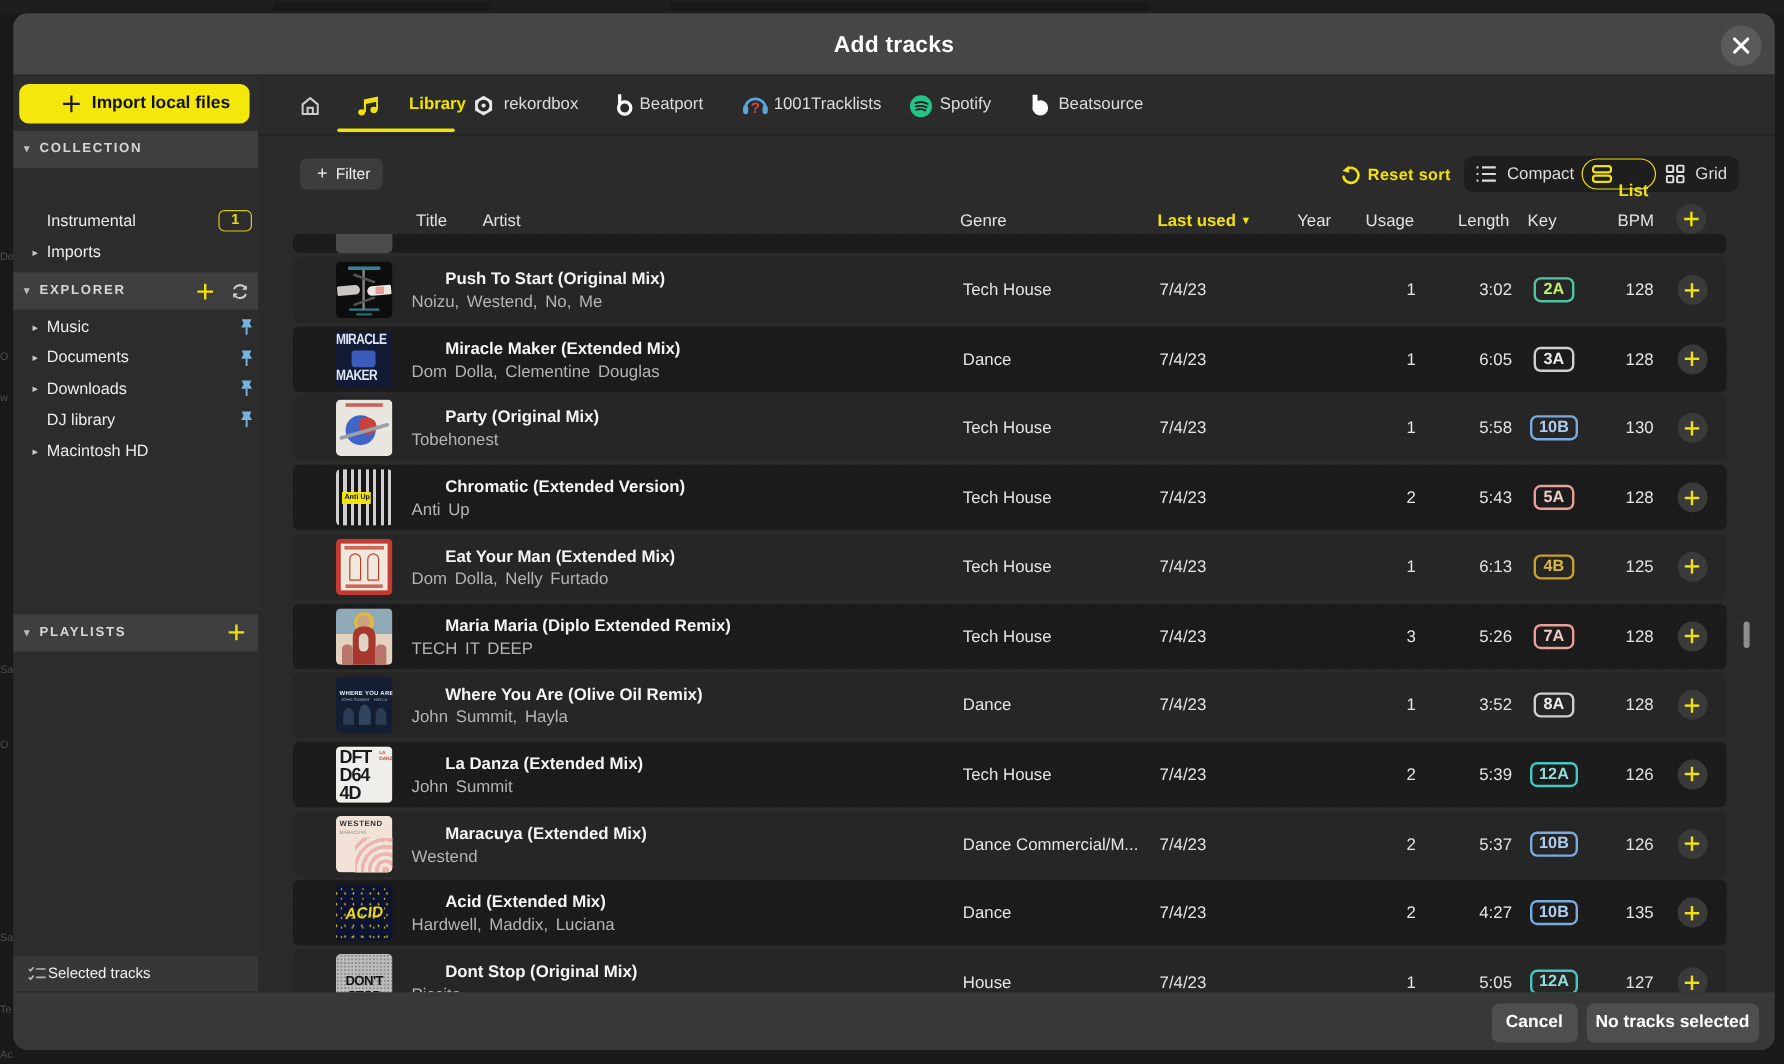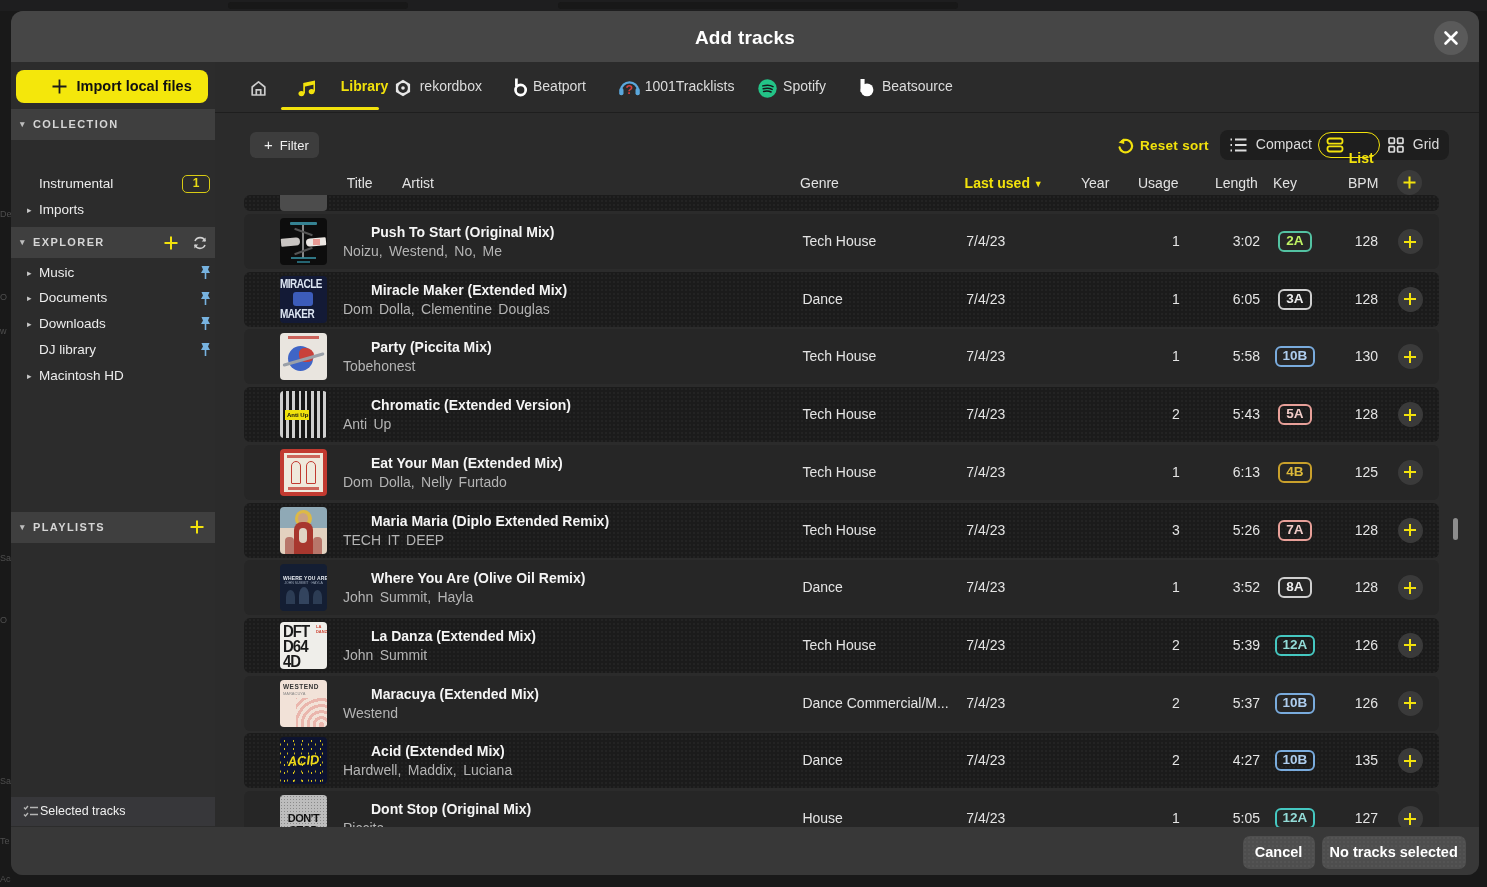--- a/index.html
+++ b/index.html
@@ -353,21 +353,21 @@
 </div>
 <div class="row odd" style="top:216.4px;">
 <div class="thumb">
               <div style="width:47px;height:47px;background:#e9e5df;position:relative;">
 <div style="position:absolute;left:8px;top:3px;width:31px;height:3px;background:#c4423a;opacity:.8;"></div>
 <div style="position:absolute;left:8px;top:13px;width:25px;height:25px;background:#3f65c6;border-radius:50%;"></div>
 <div style="position:absolute;left:19px;top:15px;width:15px;height:14px;background:#c8413a;border-radius:40% 60% 50% 50%;"></div>
 <div style="position:absolute;left:2px;top:25px;width:43px;height:2.5px;background:#9aa0a8;transform:rotate(-16deg);border-radius:2px;"></div>
               </div>
             </div>
-<div class="ttl">Party (Piccita Mix)</div>
+<div class="ttl">Party (Original Mix)</div>
 <div class="art">Tobehonest</div>
 <div class="gen">Tech House</div>
 <div class="dat">7/4/23</div>
 <div class="usg">1</div>
 <div class="len">5:58</div>
 <div class="keywrap">
               <div class="key" style="border-color:#79abdd;color:#aecdee;">10B</div>
             </div>
 <div class="bpm">130</div>
 <div class="plus"></div>

